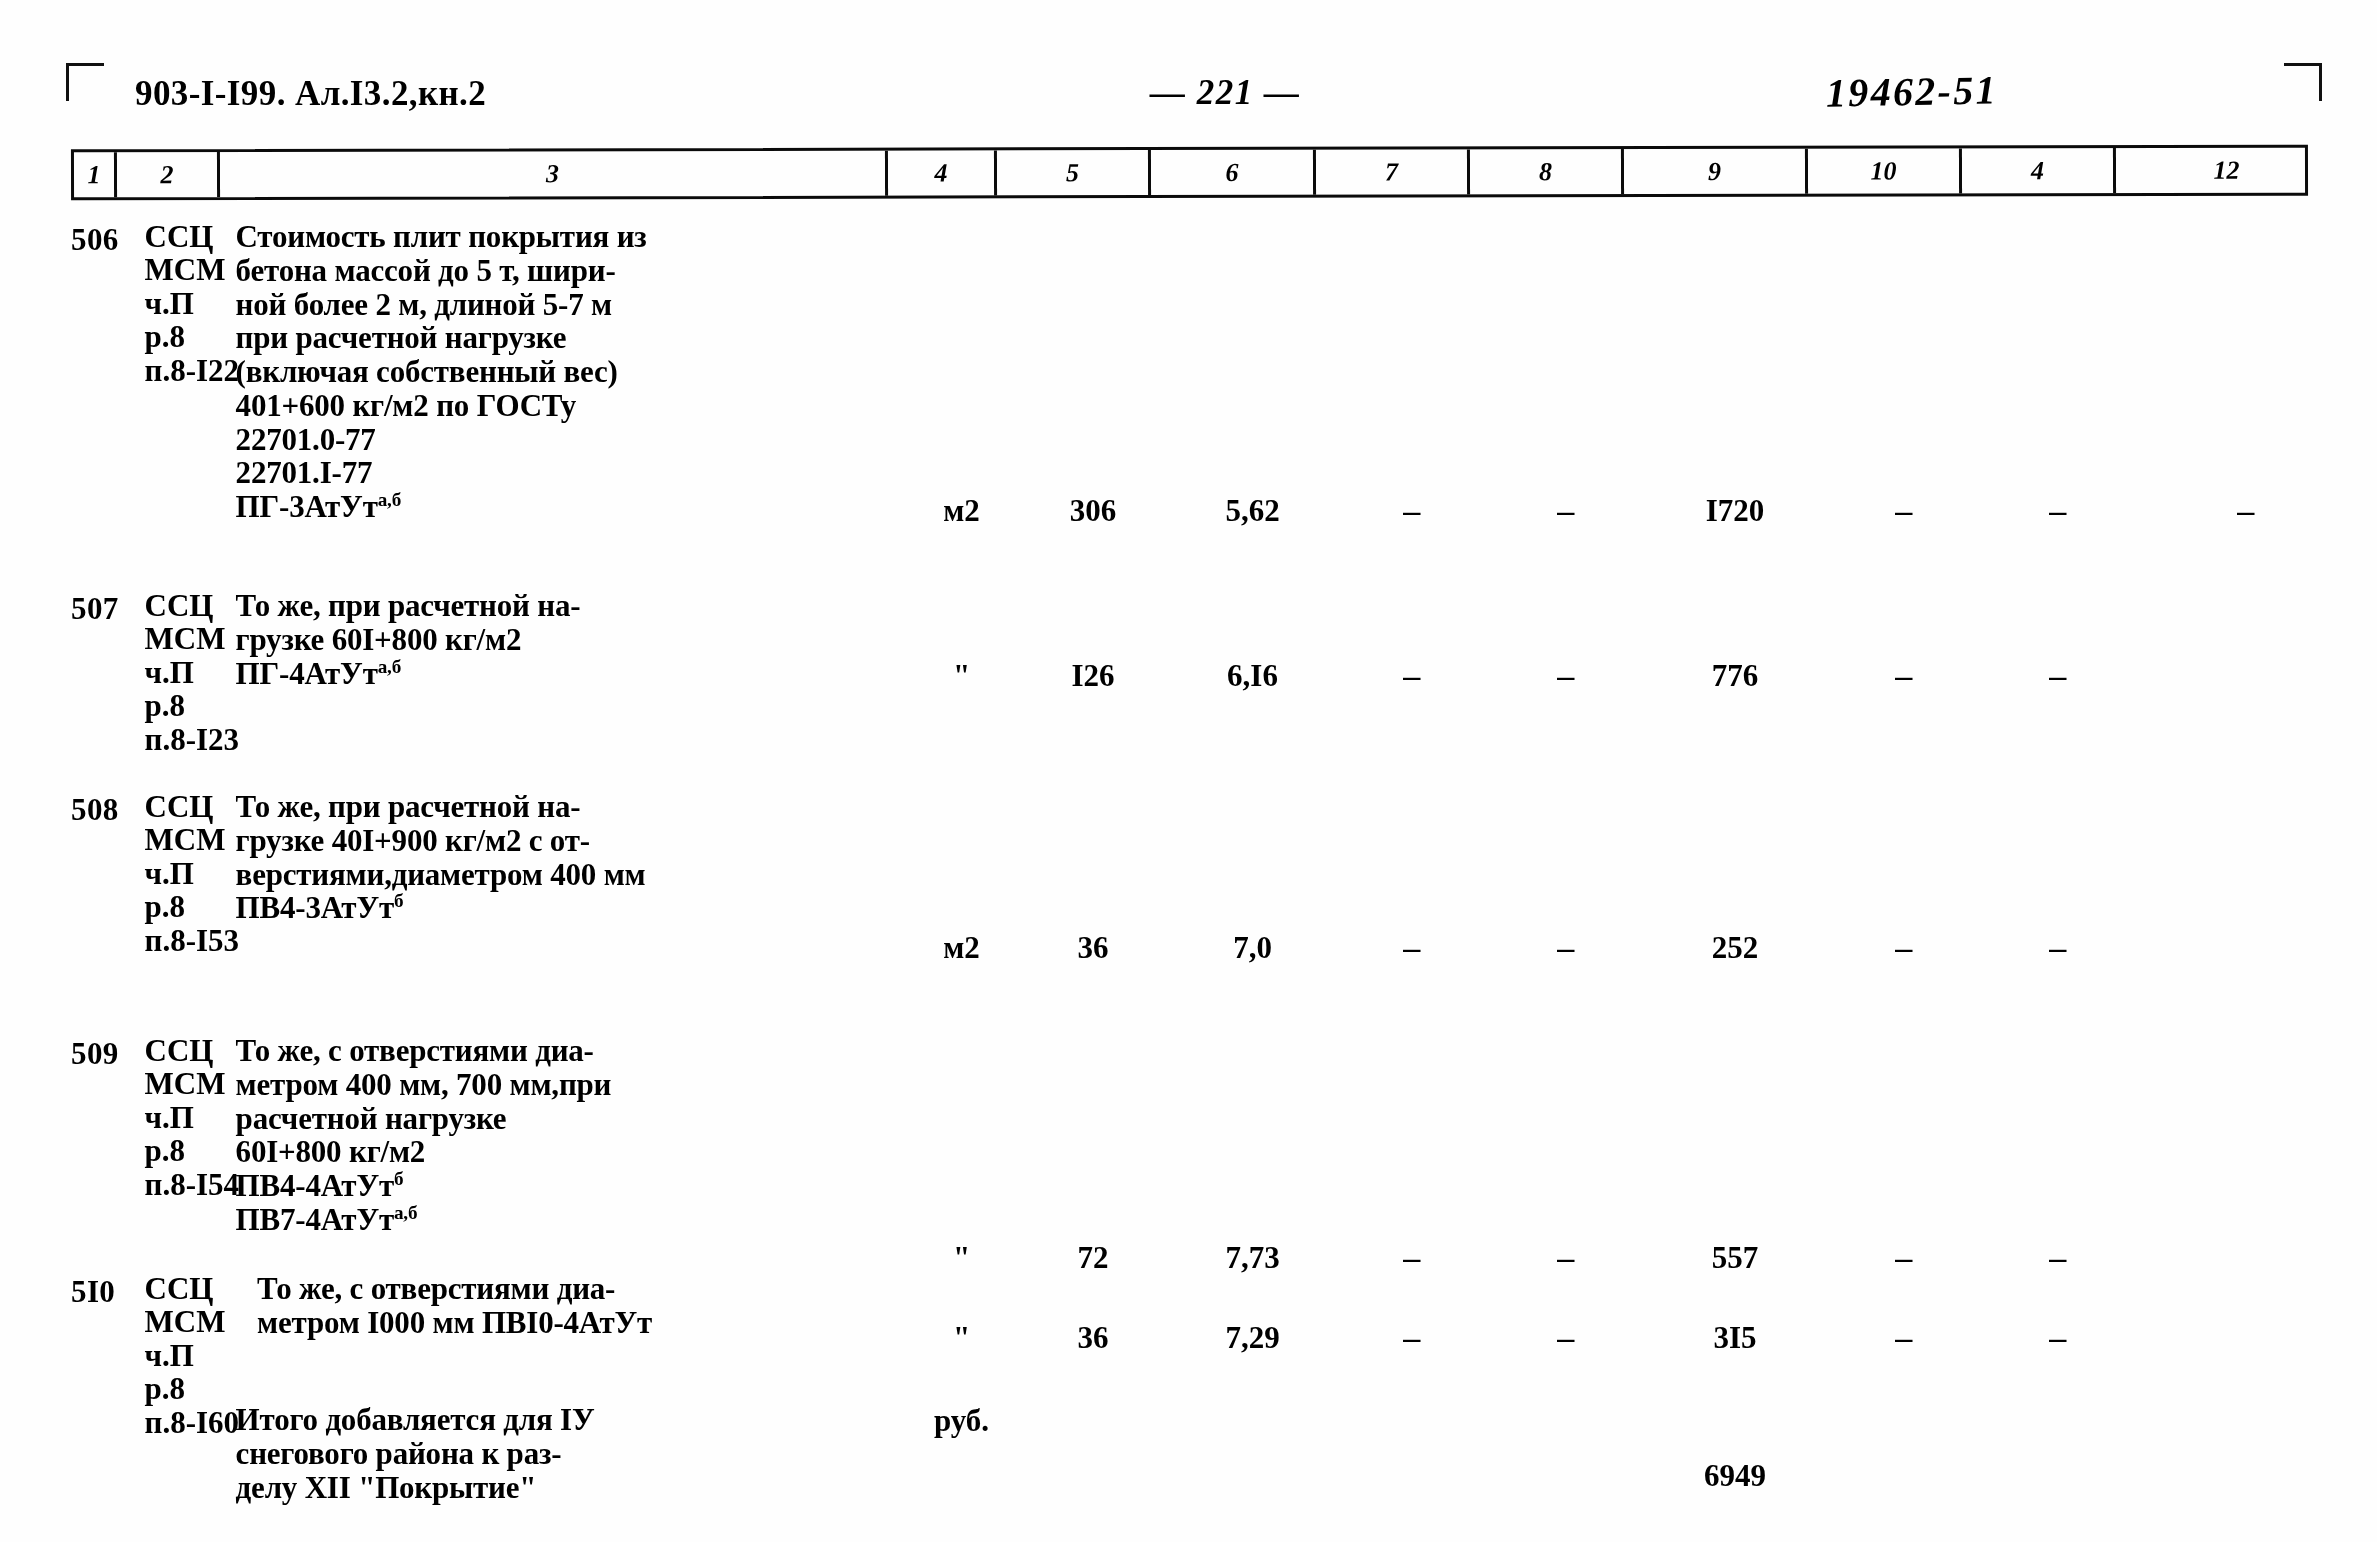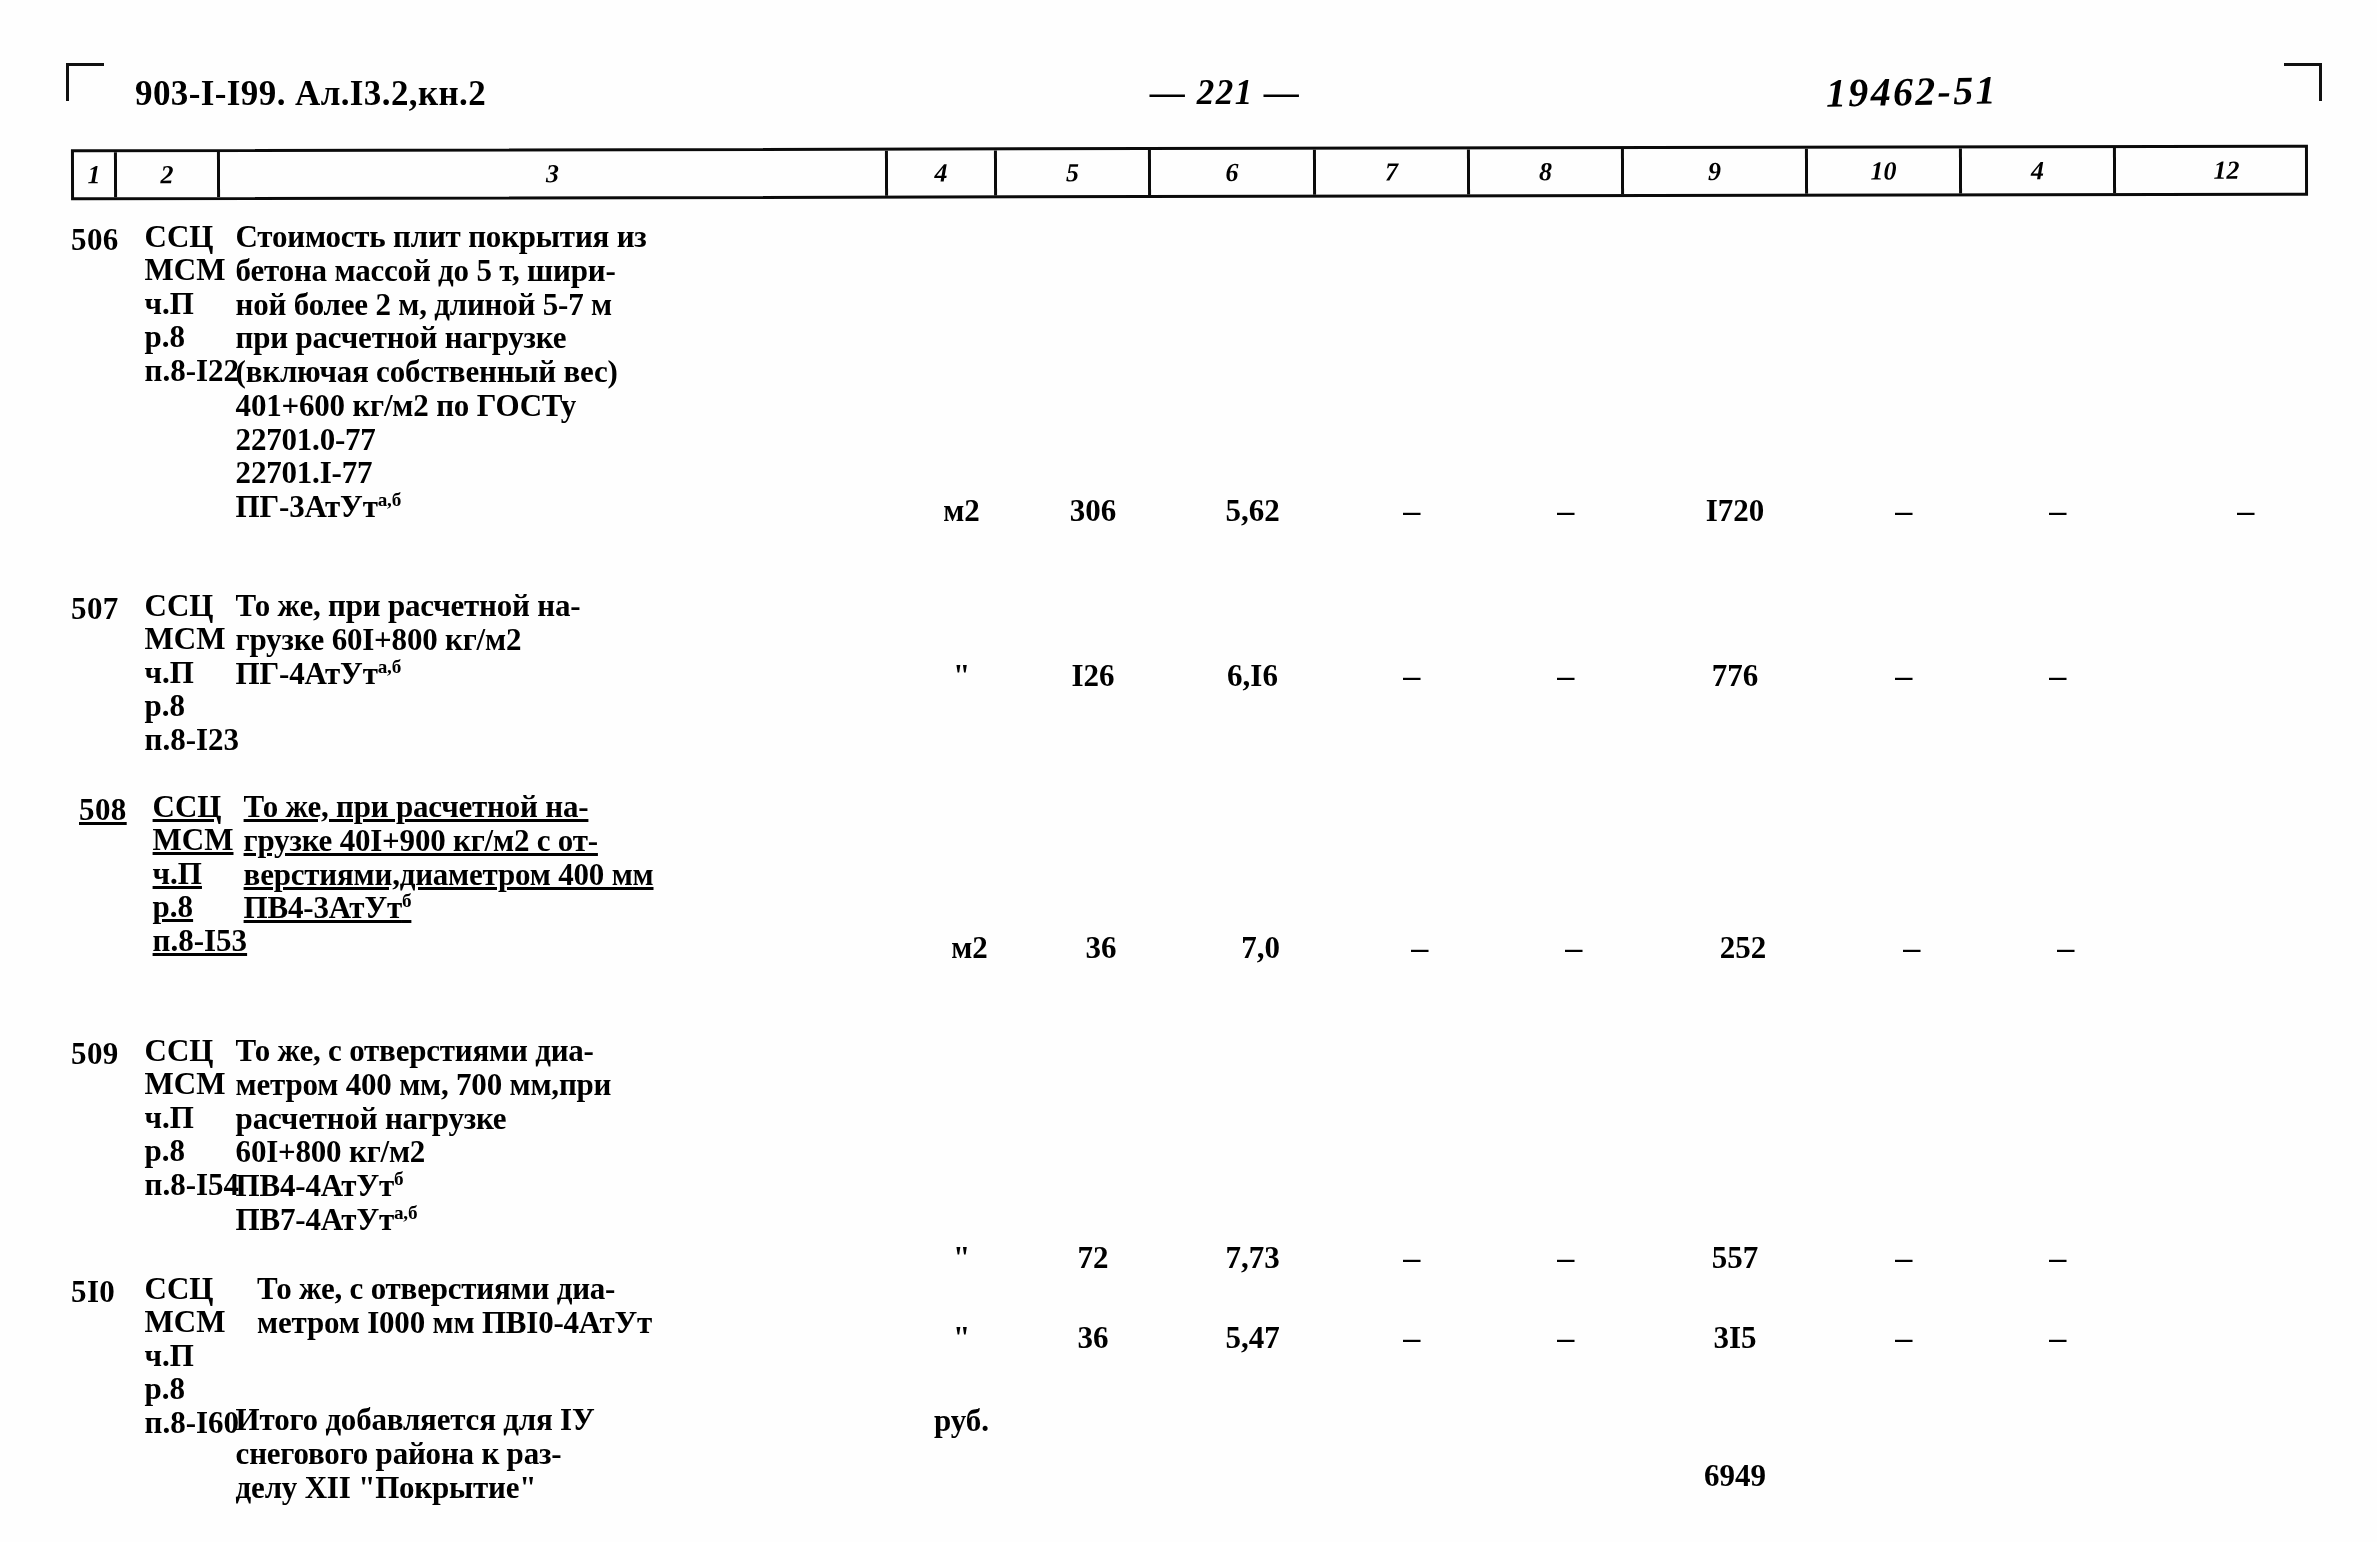--- a/index.html
+++ b/index.html
@@ -245,21 +245,21 @@
           <div class="col c5 val-col">I26</div>
           <div class="col c6 val-col">6,I6</div>
           <div class="col c7 val-col"><span class="dash">–</span></div>
           <div class="col c8 val-col"><span class="dash">–</span></div>
           <div class="col c9 val-col">776</div>
           <div class="col c10 val-col"><span class="dash">–</span></div>
           <div class="col c11 val-col"><span class="dash">–</span></div>
           <div class="col c12 val-col"></div>
         </div>
       </div>
-      <div class="row" style="position: absolute; left: 8px; top: 570px; width: 100%; text-decoration: underline;">
+      <div class="row" style="position: absolute; left: 0px; top: 570px; width: 100%;">
         <div class="row-inner">
           <div class="col c1 num-col" style="width: 69px;">508</div>
           <div class="col c2 code-col" style="width: 91px;">ССЦ
 МСМ
 ч.П
 р.8
 п.8-I53</div>
           <div class="col c3 desc-col" style="width: 676px; margin-left: 0px;"><div>То же, при расчетной на-</div><div>грузке 40I+900 кг/м2 с от-</div><div>верстиями,диаметром 400 мм</div><div>ПВ4-3АтУт<sup class="mark">б</sup></div></div>
         </div>
         <div class="row-inner" style="position: absolute; left: 0px; top: 140px; width: 100%;">
@@ -305,21 +305,21 @@
 МСМ
 ч.П
 р.8
 п.8-I60</div>
           <div class="col c3 desc-col" style="width: 676px; margin-left: 21.5px;"><div>То же, с отверстиями диа-</div><div>метром I000 мм ПВI0-4АтУт</div></div>
         </div>
         <div class="row-inner" style="position: absolute; left: 0px; top: 48px; width: 100%;">
           <div class="col" style="width: 836px;"></div>
           <div class="col c4 val-col">"</div>
           <div class="col c5 val-col">36</div>
-          <div class="col c6 val-col">5,47</div>
+          <div class="col c6 val-col">7,29</div>
           <div class="col c7 val-col"><span class="dash">–</span></div>
           <div class="col c8 val-col"><span class="dash">–</span></div>
           <div class="col c9 val-col">3I5</div>
           <div class="col c10 val-col"><span class="dash">–</span></div>
           <div class="col c11 val-col"><span class="dash">–</span></div>
           <div class="col c12 val-col"></div>
         </div>
       </div>
       <div class="row" style="position: absolute; left: 0px; top: 1183px; width: 100%;">
         <div class="row-inner">

